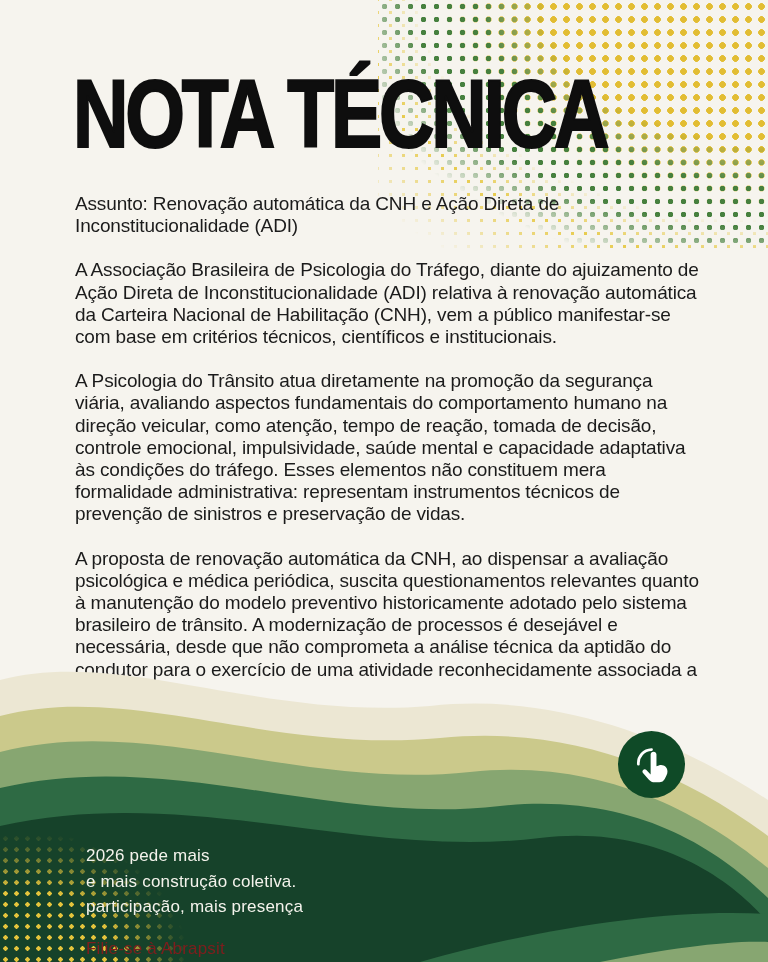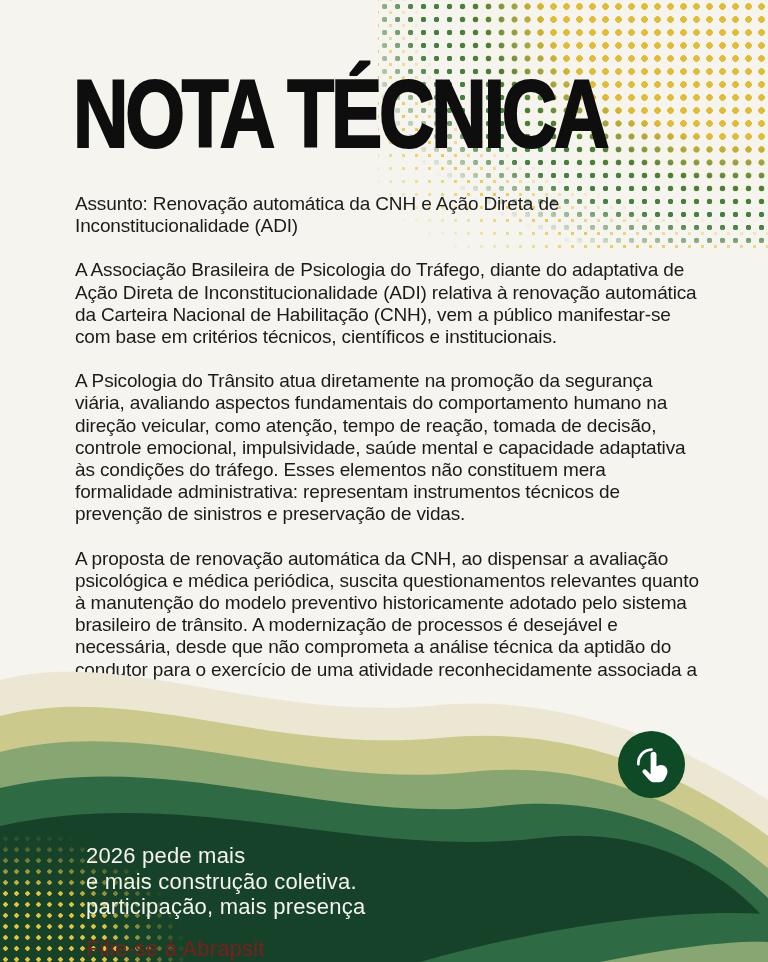--- a/index.html
+++ b/index.html
@@ -61,38 +61,38 @@
   
   .tap-button {
     position:absolute; left:618px; top:731px; width:67px; height:67px; z-index:5;
     border-radius:50%; background:#0f4a27;
     display:flex; align-items:center; justify-content:center; cursor:pointer;
   }
 
   
   .footer {
     position:absolute; left:86px; top:843px; z-index:6;
-    font-size:22px; line-height:25.5px; letter-spacing:0.2px; color:#f4f3ec;
+    font-size:17px; line-height:25.5px; letter-spacing:0.2px; color:#f4f3ec;
   }
   .footer .cta { color:#7f1d1d; margin-top:16px; cursor:pointer; }
 </style>
 </head>
 <body>
 
 <div class="canvas">
 
   <div class="dots-tr"></div>
   <div class="dots-tr-green"></div>
   <div class="dots-tr-outer"></div>
 
   <h1 class="title">NOTA TÉCNICA</h1>
 
   <div class="body-text">
     <p>Assunto: Renovação automática da CNH e Ação Direta de Inconstitucionalidade (ADI)</p>
-    <p>A Associação Brasileira de Psicologia do Tráfego, diante do adaptativa de Ação Direta de Inconstitucionalidade (ADI) relativa à renovação automática da Carteira Nacional de Habilitação (CNH), vem a público manifestar-se com base em critérios técnicos, científicos e institucionais.</p>
+    <p>A Associação Brasileira de Psicologia do Tráfego, diante do ajuizamento de Ação Direta de Inconstitucionalidade (ADI) relativa à renovação automática da Carteira Nacional de Habilitação (CNH), vem a público manifestar-se com base em critérios técnicos, científicos e institucionais.</p>
     <p>A Psicologia do Trânsito atua diretamente na promoção da segurança viária, avaliando aspectos fundamentais do comportamento humano na direção veicular, como atenção, tempo de reação, tomada de decisão, controle emocional, impulsividade, saúde mental e capacidade adaptativa às condições do tráfego. Esses elementos não constituem mera formalidade administrativa: representam instrumentos técnicos de prevenção de sinistros e preservação de vidas.</p>
     <p>A proposta de renovação automática da CNH, ao dispensar a avaliação psicológica e médica periódica, suscita questionamentos relevantes quanto à manutenção do modelo preventivo historicamente adotado pelo sistema brasileiro de trânsito. A modernização de processos é desejável e necessária, desde que não comprometa a análise técnica da aptidão do condutor para o exercício de uma atividade reconhecidamente associada a risco coletivo.</p>
   </div>
 
   <svg class="waves" viewBox="0 0 768 330" preserveAspectRatio="none" aria-hidden="true">
     <path fill="#ece7d3" d="M0,48 C120,16 260,88 430,74 C560,60 680,110 768,168 L768,330 L0,330 Z"></path>
     <path fill="#cbc98b" d="M0,84 C130,50 270,122 440,106 C580,92 690,146 768,204 L768,330 L0,330 Z"></path>
     <path fill="#87a671" d="M0,120 C150,82 300,158 470,140 C600,126 700,180 768,236 L768,330 L0,330 Z"></path>
     <path fill="#2e6a44" d="M0,156 C170,116 330,194 500,174 C630,160 715,214 768,266 L768,330 L0,330 Z"></path>
     <path fill="#16422a" d="M0,194 C190,152 360,228 540,206 C655,192 730,246 768,290 L768,330 L0,330 Z"></path>

